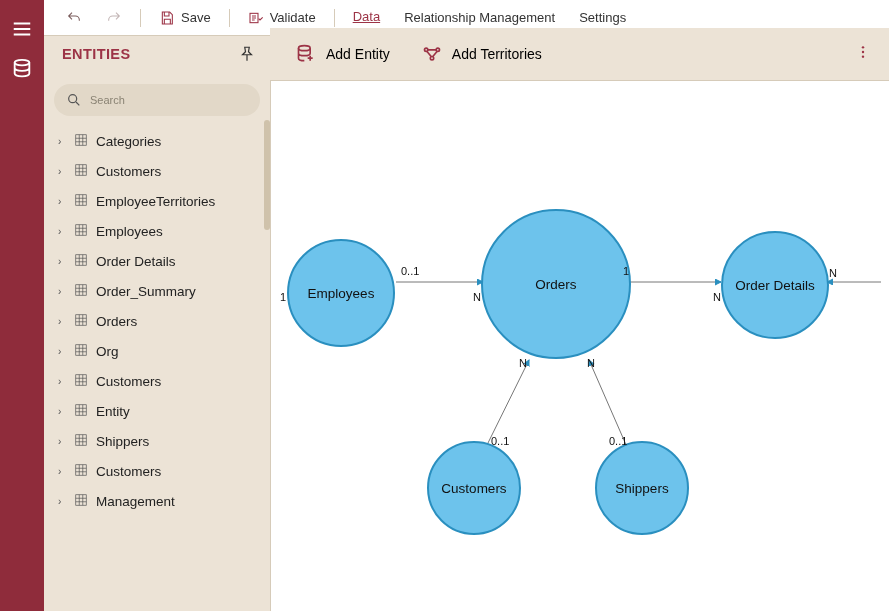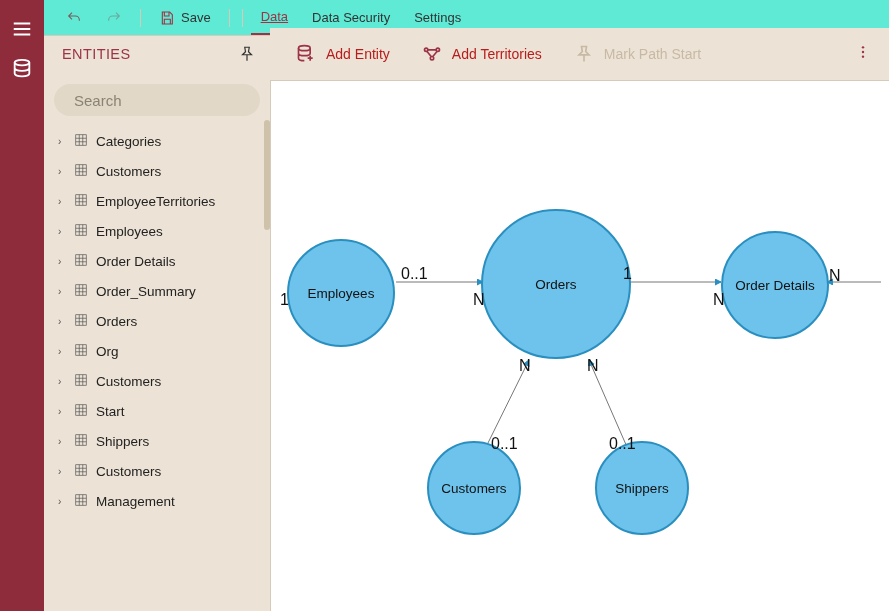--- a/index.html
+++ b/index.html
@@ -10,61 +10,61 @@
     position: absolute; left: 0; top: 0; width: 44px; height: 611px;
     background: #8f2c3b; display: flex; flex-direction: column; align-items: center;
     padding-top: 18px; gap: 18px;
   }
   .rail-icon { width: 22px; height: 22px; color: #fff; display:flex; align-items:center; justify-content:center;}
   .rail-icon svg { width: 22px; height: 22px; fill: none; stroke: #fff; stroke-width: 2; }
 
   
   .topbar {
     position: absolute; left: 44px; top: 0; right: 0; height: 36px;
-    background: #5eead4; border-bottom: 1px solid #d6cbb9;
+    background: #ffffff; border-bottom: 1px solid #d6cbb9;
     display: flex; align-items: center; padding-left: 12px; gap: 4px;
     font-size: 13px; color: #333;
   }
   .tb-btn { display:flex; align-items:center; gap:6px; padding:0 10px; height:100%; cursor:pointer; }
   .tb-sep { width:1px; height:18px; background:#d6cbb9; margin:0 4px; }
   .tb-btn svg { width:16px; height:16px; }
   .tb-btn.active { color:#9c3346; border-bottom:2px solid #9c3346;text-decoration:underline; }
   .undo-redo svg { stroke:#7a5c5c; fill:none; stroke-width:1.6;}
   .save-ico, .validate-ico { fill:none; stroke:#9c3346; stroke-width:1.6; }
 
   
   .toolbar2 {
     position: absolute; left: 44px; top: 28px; width: 226px; height: 52px;
     display:flex; align-items:center; padding-left:18px;
   }
-  .entities-title { font-weight:400; font-size:14.5px; color:#9c3346; letter-spacing:0.4px; flex:1;}
+  .entities-title { font-weight:700; font-size:14.5px; color:#9c3346; letter-spacing:0.4px; flex:1;}
   .pin-area { width:46px; display:flex; align-items:center; justify-content:center; height:100%;}
   .pin-area svg{ width:18px; height:18px; stroke:#333; fill:none; stroke-width:1.6;}
 
   .canvas-toolbar {
     position:absolute; left:270px; top:28px; right:0; height:52px;
     display:flex; align-items:center; gap:8px; padding-left:14px;
     background:#ece3d6;
   }
   .ct-btn { display:flex; align-items:center; gap:10px; padding:0 12px; height:36px;
-    color:#b91c1c; font-size:14px; cursor:pointer; border-radius:3px;}
+    color:#000000; font-size:14px; cursor:pointer; border-radius:3px;}
   .ct-btn.disabled { color:#c7b9a4; }
   .ct-btn svg { width:20px; height:20px; }
   .ct-more { margin-left:auto; margin-right:14px; color:#9c3346; cursor:pointer; width:24px; text-align:center;}
   .ct-more svg{width:16px;height:16px;fill:#9c3346;}
 
   
   .sidepanel {
     position:absolute; left:44px; top:80px; width:226px; bottom:0;
     background:#ece3d6;
   }
   .search-wrap { margin:4px 10px 8px 10px; height:32px; background:#e2d8c8; border-radius:16px;
     display:flex; align-items:center; padding:0 12px; gap:8px;}
   .search-wrap svg{width:16px;height:16px;stroke:#555;fill:none;stroke-width:1.8;}
-  .search-wrap input{ flex:1; border:none; background:transparent; outline:none; font-size:15px; color:#333;}
+  .search-wrap input{ flex:1; border:none; background:transparent; outline:none; font-size:11px; color:#333;}
   .search-wrap input::placeholder{color:#8a8374;}
   .tree { padding:2px 0 0 2px;}
   .tree-item { display:flex; align-items:center; gap:8px; height:30px; padding-left:12px;
     font-size:13.5px; color:#222; cursor:pointer;}
   .chev { width:8px; font-size:10px; color:#555;}
   .grid-ico svg{width:14px;height:14px;stroke:#555;fill:none;stroke-width:1.2;}
   .tree-scroll { position:absolute; right:0; top:40px; width:6px; height:110px; background:#cfc2ab; border-radius:3px;}
 
   
   .canvas {
@@ -72,21 +72,21 @@
     background:#ffffff; border:1px solid #d6cbb9; border-right:none; border-bottom:none;
   }
   .node {
     position:absolute; border-radius:50%; background:#6dc3ec; border:2px solid #2a8fbf;
     display:flex; align-items:center; justify-content:center;
     font-size:13.5px; color:#111; cursor:move;
   }
   .edge { position:absolute; pointer-events:none; }
   .edge line, .edge path { stroke:#777; stroke-width:1; fill:none;}
   .edge .arrow { fill:#2a8fbf; stroke:#2a8fbf; }
-  .card-lbl { position:absolute; font-size:16px; color:#111; background:transparent; pointer-events:none;}
+  .card-lbl { position:absolute; font-size:11px; color:#111; background:transparent; pointer-events:none;}
 </style>
 </head>
 <body>
 
 <div class="rail">
   <div class="rail-icon">
     <svg viewBox="0 0 24 24">
         <path d="M3 6h18M3 12h18M3 18h18"></path>
       </svg>
   </div>
@@ -111,26 +111,34 @@
   </div>
   <div class="tb-sep"></div>
   <div class="tb-btn">
     <svg class="save-ico" viewBox="0 0 24 24">
         <path d="M5 3h11l4 4v14H5z"></path>
         <path d="M8 3v6h7V3M8 21v-7h9v7"></path>
       </svg>
     <span>Save</span>
   </div>
   <div class="tb-sep"></div>
+  <div class="tb-btn">
+    <svg class="validate-ico" viewBox="0 0 24 24">
+        <rect x="3" y="5" width="12" height="14"></rect>
+        <path d="M6 9h6M6 12h6M6 15h4"></path>
+        <path d="M16 13l2 2 4-4"></path>
+      </svg>
+    <span>Validate</span>
+  </div>
   <div class="tb-sep"></div>
   <div class="tb-btn active">
     <span>Data</span>
   </div>
   <div class="tb-btn">
-    <span>Data Security</span>
+    <span>Relationship Management</span>
   </div>
   <div class="tb-btn">
     <span>Settings</span>
   </div>
 </div>
 
 <div class="toolbar2">
   <span class="entities-title">ENTITIES</span>
   <div class="pin-area">
     <svg viewBox="0 0 24 24">
@@ -150,26 +158,20 @@
   </div>
   <div class="ct-btn">
     <svg viewBox="0 0 24 24" fill="none" stroke="#9c3346" stroke-width="2">
         <circle cx="5" cy="7" r="2"></circle>
         <circle cx="19" cy="7" r="2"></circle>
         <circle cx="12" cy="17" r="2"></circle>
         <path d="M7 7h10M6 9l5 6M18 9l-5 6"></path>
       </svg>
     <span>Add Territories</span>
   </div>
-  <div class="ct-btn disabled">
-    <svg viewBox="0 0 24 24" fill="none" stroke="#c7b9a4" stroke-width="2">
-        <path d="M9 3h6l-1 6 4 4H6l4-4-1-6zM12 13v8"></path>
-      </svg>
-    <span>Mark Path Start</span>
-  </div>
   <div class="ct-more">
     <svg viewBox="0 0 24 24">
         <circle cx="12" cy="5" r="1.8"></circle>
         <circle cx="12" cy="12" r="1.8"></circle>
         <circle cx="12" cy="19" r="1.8"></circle>
       </svg>
   </div>
 </div>
 
 <div class="sidepanel">
@@ -252,21 +254,21 @@
             <path d="M3 9h18M3 15h18M9 3v18M15 3v18"></path>
           </svg></span>
         <span>Customers</span>
       </div>
       <div class="tree-item">
         <span class="chev">›</span>
         <span class="grid-ico"><svg viewBox="0 0 24 24">
             <rect x="3" y="3" width="18" height="18"></rect>
             <path d="M3 9h18M3 15h18M9 3v18M15 3v18"></path>
           </svg></span>
-        <span>Start</span>
+        <span>Entity</span>
       </div>
       <div class="tree-item">
         <span class="chev">›</span>
         <span class="grid-ico"><svg viewBox="0 0 24 24">
             <rect x="3" y="3" width="18" height="18"></rect>
             <path d="M3 9h18M3 15h18M9 3v18M15 3v18"></path>
           </svg></span>
         <span>Shippers</span>
       </div>
       <div class="tree-item">

